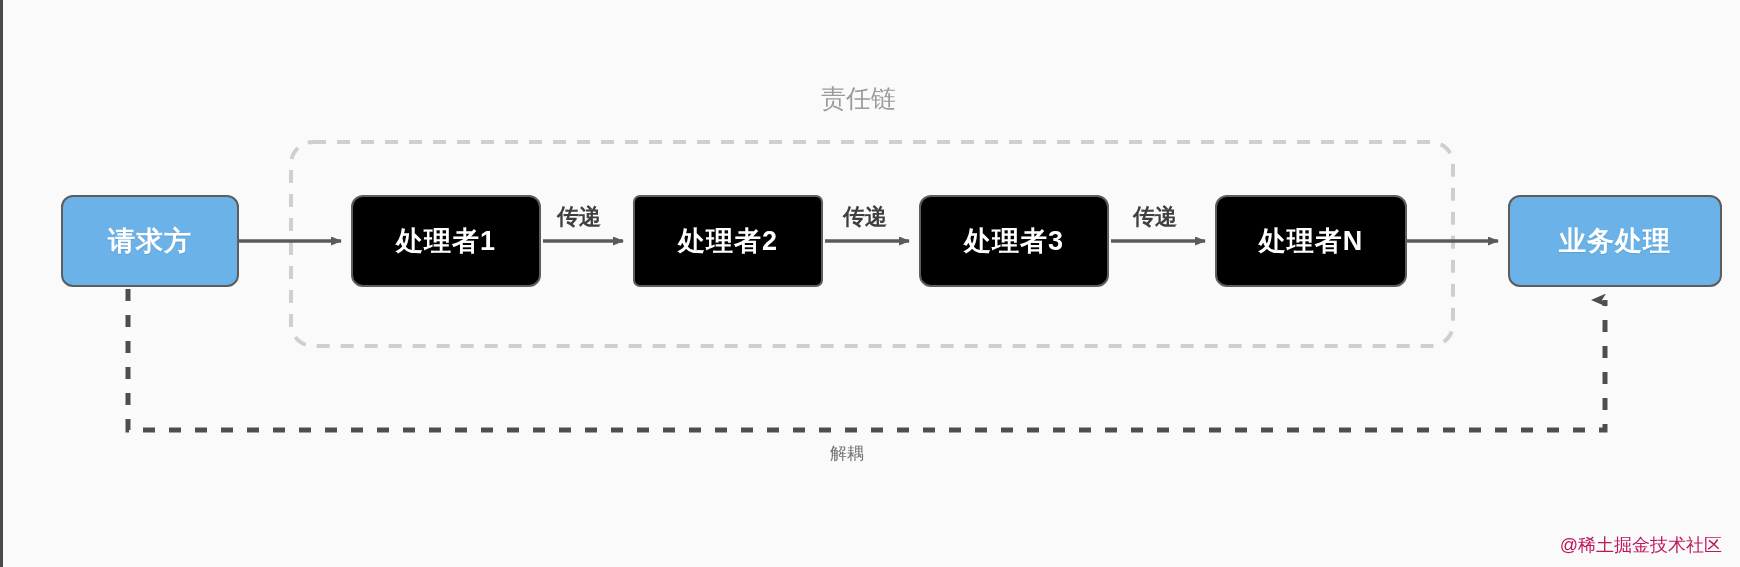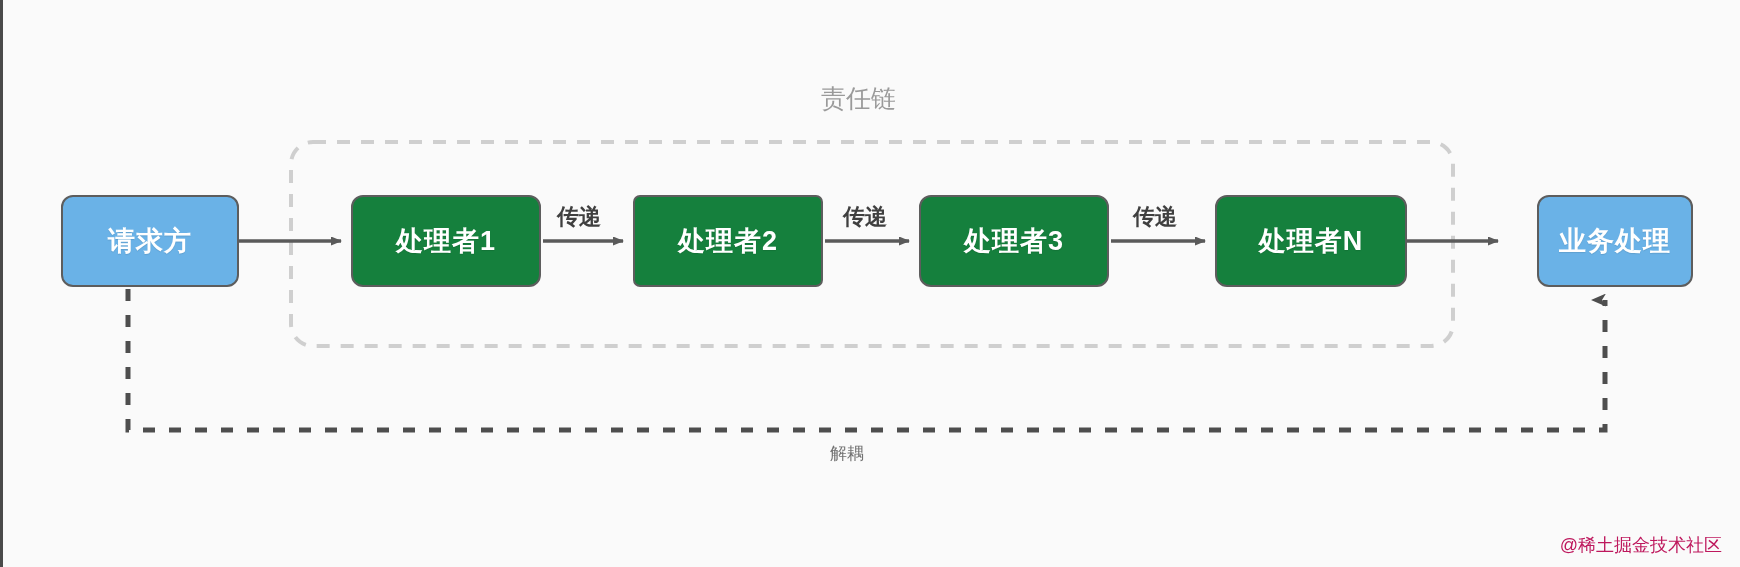--- a/index.html
+++ b/index.html
@@ -34,21 +34,21 @@
     border-radius: 12px;
     border: 2px solid #5d5d5d;
     color: #ffffff;
     font-weight: bold;
     font-size: 27px;
     letter-spacing: 1px;
     box-sizing: border-box;
     text-shadow: 0 1px 1px rgba(0,0,0,0.10);
   }
   .node.blue { background: #6ab2e7; }
-  .node.pink { background: #15803d; }
+  .node.pink { background: #000000; }
 
   .edge-label {
     position: absolute;
     font-size: 22px;
     font-weight: bold;
     color: #3f3f3f;
     white-space: nowrap;
     text-align: center;
   }
   .group-title {
@@ -124,21 +124,21 @@
   </div>
 
   <div class="node pink" style="left:916px; top:195px; width:190px; height:92px;">
     <span>处理者3</span>
   </div>
 
   <div class="node pink" style="left:1212px; top:195px; width:192px; height:92px;">
     <span>处理者N</span>
   </div>
 
-  <div class="node blue" style="left:1505px; top:195px; width:156px; height:92px;margin-left:29px;">
+  <div class="node blue" style="left:1505px; top:195px; width:214px; height:92px;">
     <span>业务处理</span>
   </div>
 
   <div class="edge-label" style="left:554px; top:202px;">传递</div>
   <div class="edge-label" style="left:840px; top:202px;">传递</div>
   <div class="edge-label" style="left:1130px; top:202px;">传递</div>
 
   <div class="loop-label" style="left:827px; top:442px;">解耦</div>
 
   <div class="watermark-br">@稀土掘金技术社区</div>

